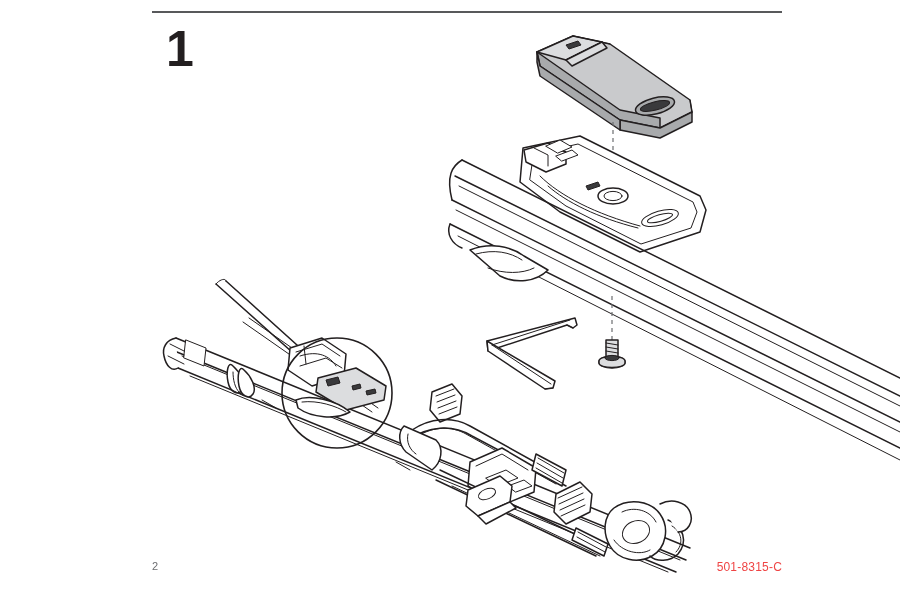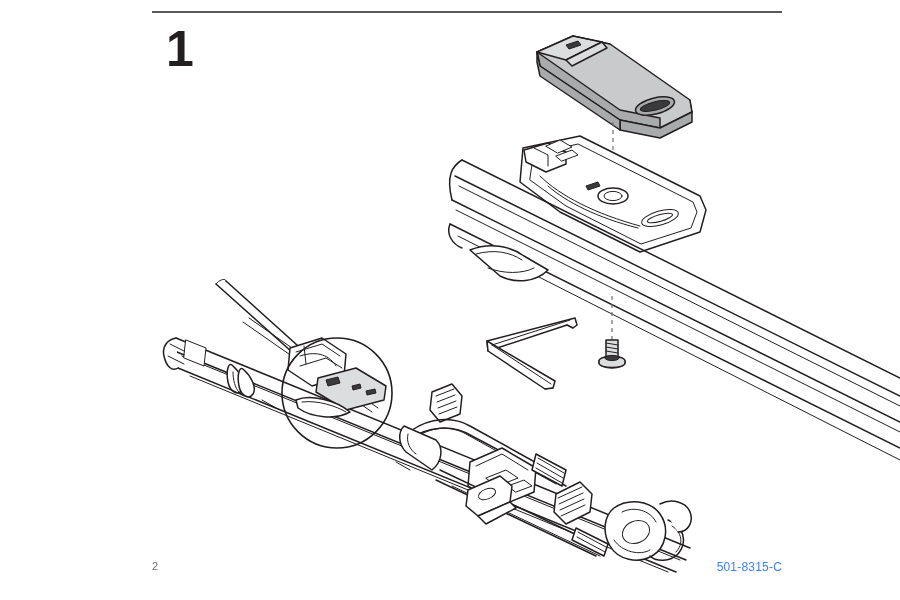--- a/index.html
+++ b/index.html
@@ -51,21 +51,21 @@
     left: 152px;
     top: 560px;
     font-size: 11px;
     color: #6d6e71;
   }
   .footer-partno {
     position: absolute;
     right: 118px;
     top: 560px;
     font-size: 12px;
-    color: #3b82f6;
+    color: #ef4444;
     letter-spacing: 0.2px;
   }
 
   
   .art {
     position: absolute;
     left: 0;
     top: 0;
     width: 900px;
     height: 600px;

